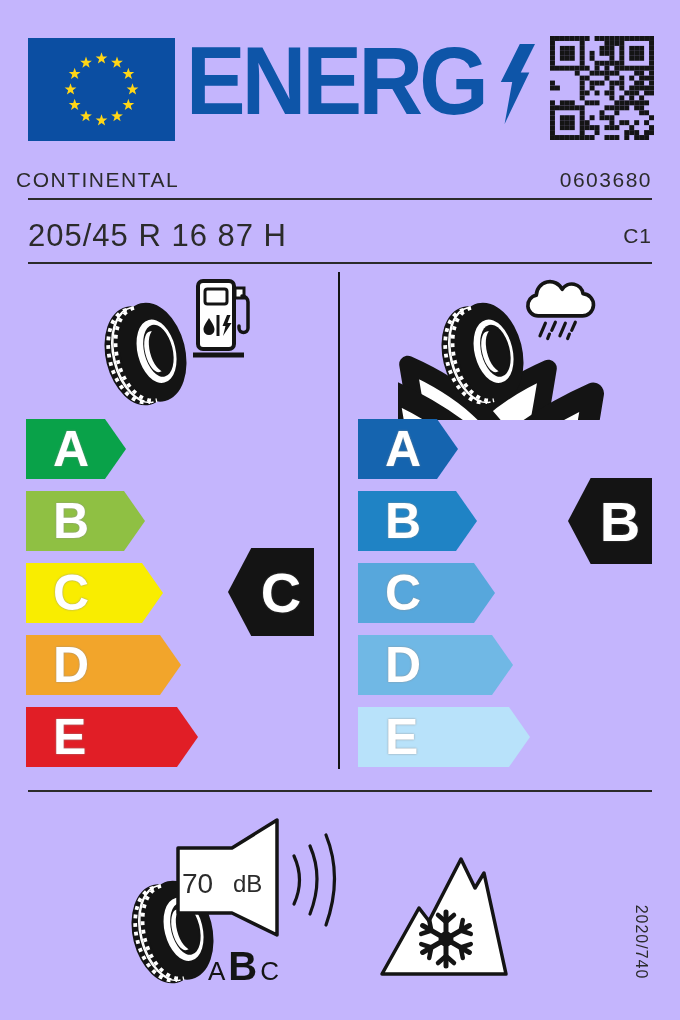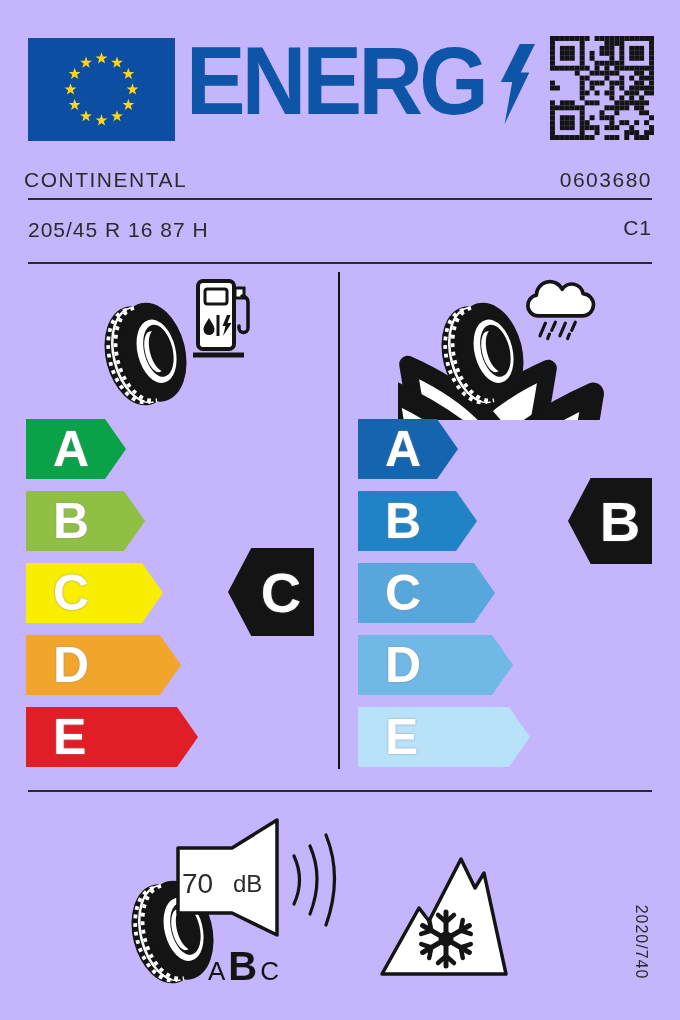--- a/index.html
+++ b/index.html
@@ -2,21 +2,21 @@
 <html><head>
 <meta charset="utf-8">
 <style>
   html,body{margin:0;padding:0;background:#fff;}
   .label{position:relative;width:680px;height:1020px;background:#c4b5fd;overflow:hidden;
          font-family:"Liberation Sans", sans-serif;color:#141414;}
   .abs{position:absolute;}
   .hline{position:absolute;left:28px;width:624px;height:2px;background:#2b2b2b;}
   .vline{position:absolute;left:338px;top:272px;width:2px;height:497px;background:#141414;}
   .brand-row{font-size:21px;letter-spacing:1.5px;color:#2b2b2b;}
-  .size-text{font-size:21px;letter-spacing:1px;color:#2b2b2b;}
+  .size-text{font-size:31px;letter-spacing:1px;color:#2b2b2b;}
   .c1-text{font-size:21px;letter-spacing:1px;color:#2b2b2b;}
   .energ-wrap{position:absolute;left:186px;top:33px;transform:scaleX(.93);transform-origin:left top;}
   .energ-text{font-size:96px;font-weight:bold;letter-spacing:-4px;line-height:96px;}
   .scale{position:absolute;top:419px;}
   .arrow{height:60px;margin-bottom:12px;display:flex;align-items:center;box-sizing:border-box;
          padding-left:27px;color:#fff;font-weight:bold;font-size:50px;
          clip-path:polygon(0 0, calc(100% - 21px) 0, 100% 50%, calc(100% - 21px) 100%, 0 100%);
          filter:drop-shadow(0 0 .8px #8a8a8a);text-shadow:0 0 2px #909090;}
   .sel-arrow{position:absolute;display:flex;align-items:center;justify-content:center;
          color:#fff;font-weight:bold;font-size:56px;box-sizing:border-box;padding-left:20px;
@@ -344,26 +344,26 @@
           <rect x="60" y="100" width="5" height="5"></rect>
           <rect x="65" y="100" width="5" height="5"></rect>
           <rect x="75" y="100" width="5" height="5"></rect>
           <rect x="85" y="100" width="5" height="5"></rect>
           <rect x="90" y="100" width="5" height="5"></rect>
           <rect x="95" y="100" width="5" height="5"></rect>
         </g>
       </svg>
     </div>
 
-  <div class="abs brand-row" style="left:24px;top:168px">CONTINENTAL</div>
+  <div class="abs brand-row" style="left:16px;top:168px">CONTINENTAL</div>
   <div class="abs brand-row" style="right:28px;top:168px">0603680</div>
   <div class="hline" style="top:198px"></div>
 
   <div class="abs size-text" style="left:28px;top:218px">205/45 R 16 87 H</div>
-  <div class="abs c1-text" style="right:28px;top:216px">C1</div>
+  <div class="abs c1-text" style="right:28px;top:224px">C1</div>
   <div class="hline" style="top:262px"></div>
 
   <div class="vline"></div>
 
   <svg class="abs" style="left:90px;top:272px" width="170" height="145" viewBox="0 0 170 145">
     <use href="#tire" x="8" y="25" width="95" height="114"></use>
     <use href="#pump" x="102" y="6" width="60" height="80"></use>
   </svg>
 
   <svg class="abs" style="left:398px;top:272px" width="210" height="148" viewBox="0 0 210 148">

